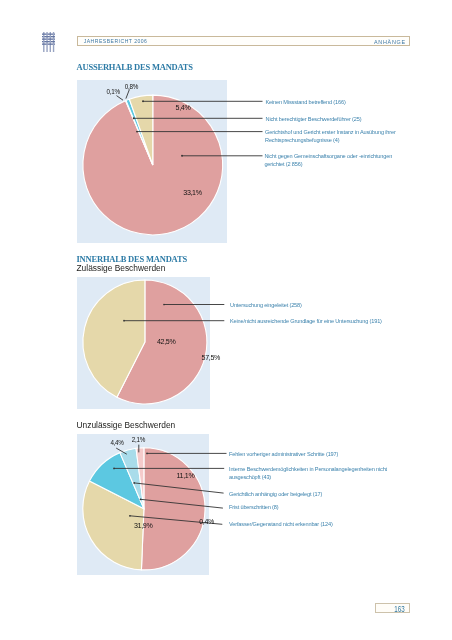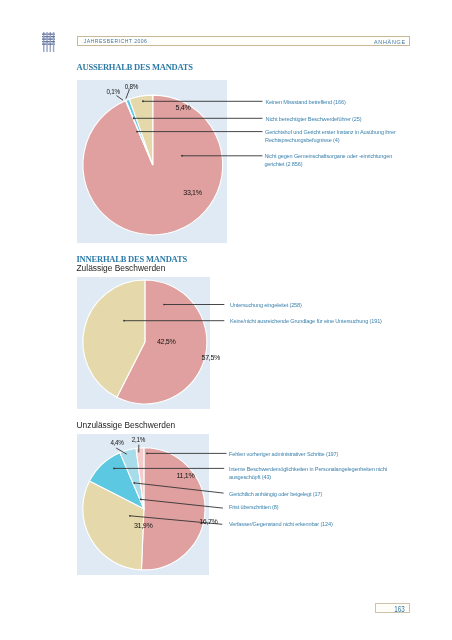--- a/index.html
+++ b/index.html
@@ -185,21 +185,21 @@
       <circle cx="134.2" cy="482.9" r="0.85"></circle>
       <circle cx="140.5" cy="499.3" r="0.85"></circle>
       <circle cx="129.9" cy="515.8" r="0.85"></circle>
     </g>
   </svg>
 
   <div class="outlbl" style="left:110.4px;top:438.9px;">4,4%</div>
   <div class="outlbl" style="left:131.8px;top:436.3px;">2,1%</div>
   <div class="inlbl" style="left:106.5px;top:473px;margin-left:30px;">11,1%</div>
   <div class="inlbl" style="left:94px;top:522.6px;">31,9%</div>
-  <div class="inlbl" style="left:159.2px;top:518.9px;">16,7%</div>
+  <div class="inlbl" style="left:159.2px;top:518.9px;">0,4%</div>
 
   <div class="leg" style="left:229.0px;top:449.6px;">
       <span class="legline">Fehlen vorheriger administrativer Schritte (197)</span>
     </div>
   <div class="leg" style="left:229.0px;top:464.6px;">
       <span class="legline">Interne Beschwerdemöglichkeiten in Personalangelegenheiten nicht</span>
       <span class="legline">ausgeschöpft (43)</span>
     </div>
   <div class="leg" style="left:229.0px;top:489.6px;">
       <span class="legline">Gerichtlich anhängig oder beigelegt (17)</span>

